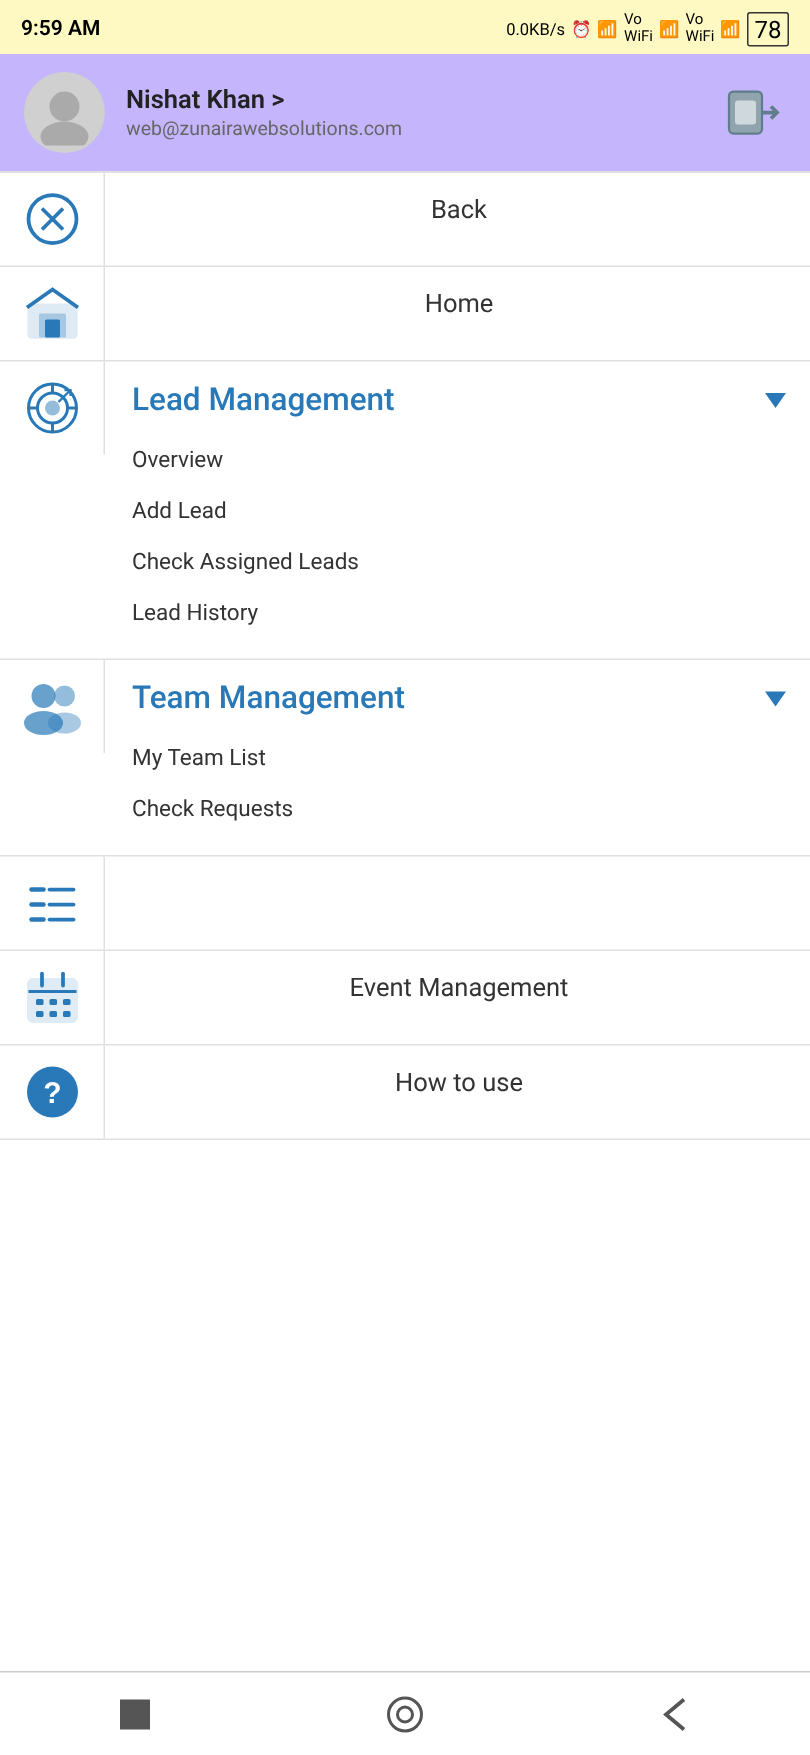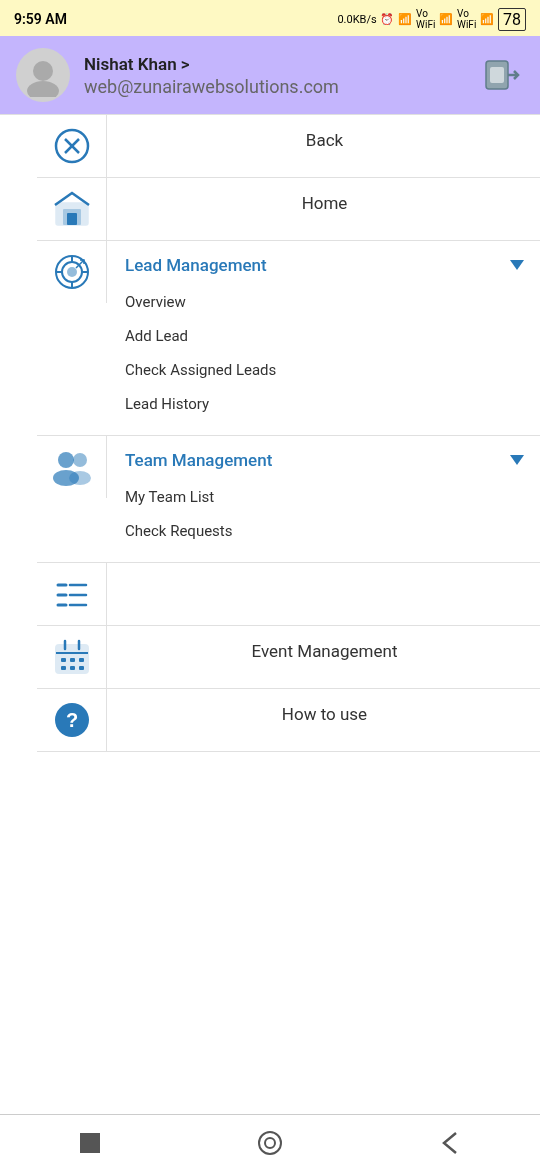--- a/index.html
+++ b/index.html
@@ -59,42 +59,41 @@
     .profile-info {
       flex: 1;
       margin-left: 14px;
     }
     .profile-name {
       font-size: 17px;
       font-weight: 600;
       color: #222;
     }
     .profile-email {
-      font-size: 18px;
+      font-size: 13px;
       color: #666;
       margin-top: 2px;
     }
     .logout-btn {
       width: 44px;
       height: 44px;
       display: flex;
       align-items: center;
       justify-content: center;
     }
     .logout-icon {
       width: 36px;
       height: 36px;
     }
 
     
     .menu-list {
       flex: 1;
       display: flex;
       flex-direction: column;
-      padding-left: 37px;
     }
 
     .menu-item {
       display: flex;
       align-items: flex-start;
       border-bottom: 1px solid #e0e0e0;
       min-height: 62px;
     }
 
     .menu-icon-col {
@@ -124,21 +123,21 @@
     }
 
     
     .section-header {
       display: flex;
       align-items: center;
       justify-content: space-between;
       width: 100%;
     }
     .section-title {
-      font-size: 17px;
+      font-size: 21px;
       color: #2979b8;
       font-weight: 500;
     }
     .chevron-down {
       width: 0;
       height: 0;
       border-left: 7px solid transparent;
       border-right: 7px solid transparent;
       border-top: 10px solid #2979b8;
       flex-shrink: 0;

